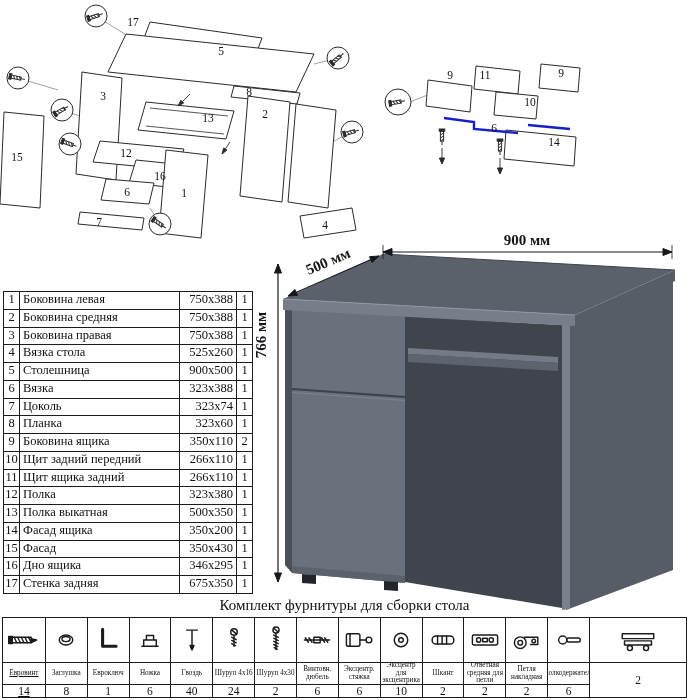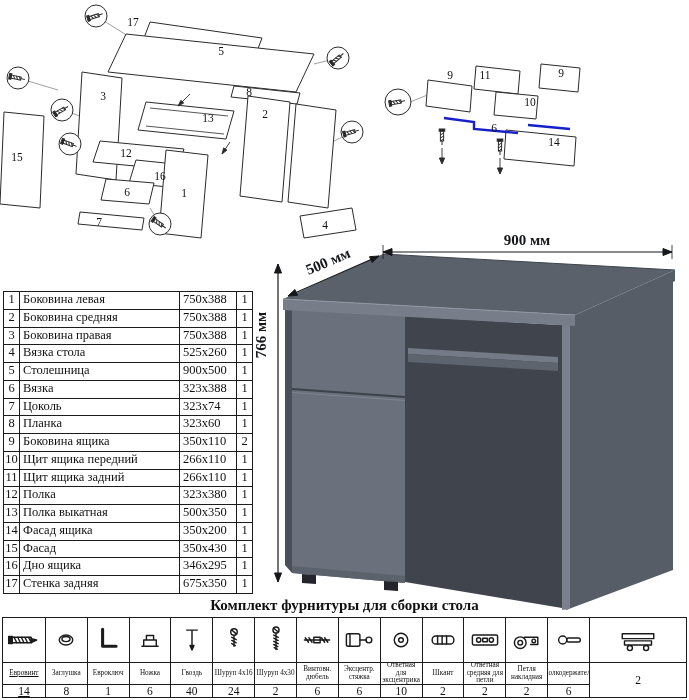--- a/index.html
+++ b/index.html
@@ -11,25 +11,25 @@
   .abs { position:absolute; }
 
   
   .parts-table { position:absolute; left:3px; top:291px; border-collapse:collapse; background:#fff; }
   .parts-table td {
     border:1px solid #1c1c1c; font-size:12.5px; line-height:1.1;
     padding:1px 3px 2px 3px; white-space:nowrap; color:#111;
   }
   td.pt-num  { width:16px; text-align:center; padding-left:1px; padding-right:1px; }
   td.pt-name { width:160px; }
-  td.pt-size { width:57px; }
+  td.pt-size { width:57px;text-align:right; }
   td.pt-qty  { width:16px; text-align:center; padding-left:1px; padding-right:1px; }
 
   
-  .hw-title { position:absolute; top:597px; left:0; width:100%; text-align:center; font-size:15px; color:#111;font-weight:bold; }
+  .hw-title { position:absolute; top:597px; left:0; width:100%; text-align:center; font-size:15px; color:#111; }
   .hw-table {
     position:absolute; left:2px; top:617px; width:685px; height:81px;
     display:grid; grid-template-columns: repeat(14, 1fr) 97px;
     border:1px solid #1c1c1c; background:#fff;
   }
   .hw-col { border-left:1px solid #1c1c1c; display:flex; flex-direction:column; min-width:0; }
   .hw-col:first-child { border-left:none;text-decoration:underline; }
   .hw-icon { height:44px; display:flex; align-items:center; justify-content:center; }
   .hw-label {
     height:22px; border-top:1px solid #1c1c1c; font-size:7.2px; line-height:1.05;
@@ -220,21 +220,21 @@
           <td class="pt-qty">1</td>
         </tr>
         <tr>
           <td class="pt-num">9</td>
           <td class="pt-name">Боковина ящика</td>
           <td class="pt-size">350x110</td>
           <td class="pt-qty">2</td>
         </tr>
         <tr>
           <td class="pt-num">10</td>
-          <td class="pt-name">Щит ящика передний</td>
+          <td class="pt-name">Щит задний передний</td>
           <td class="pt-size">266x110</td>
           <td class="pt-qty">1</td>
         </tr>
         <tr>
           <td class="pt-num">11</td>
           <td class="pt-name">Щит ящика задний</td>
           <td class="pt-size">266x110</td>
           <td class="pt-qty">1</td>
         </tr>
         <tr>
@@ -424,21 +424,21 @@
         <div class="hw-label">Эксцентр. стяжка</div>
         <div class="hw-qty">6</div>
       </div>
       <div class="hw-col">
         <div class="hw-icon">
           <svg width="36" height="36" viewBox="0 0 40 40" fill="none" stroke="#1a1a1a" stroke-width="1.6" stroke-linecap="round" stroke-linejoin="round">
             <circle cx="20" cy="20" r="7.5"></circle>
             <circle cx="20" cy="20" r="2.6"></circle>
           </svg>
         </div>
-        <div class="hw-label">Ответная для эксцентрика</div>
+        <div class="hw-label">Эксцентр для эксцентрика</div>
         <div class="hw-qty">10</div>
       </div>
       <div class="hw-col">
         <div class="hw-icon">
           <svg width="36" height="36" viewBox="0 0 40 40" fill="none" stroke="#1a1a1a" stroke-width="1.6" stroke-linecap="round" stroke-linejoin="round">
             <rect x="8" y="15.5" width="24" height="9" rx="4"></rect>
             <path d="M14 15.5v9M19 15.5v9M24 15.5v9"></path>
           </svg>
         </div>
         <div class="hw-label">Шкант</div>

